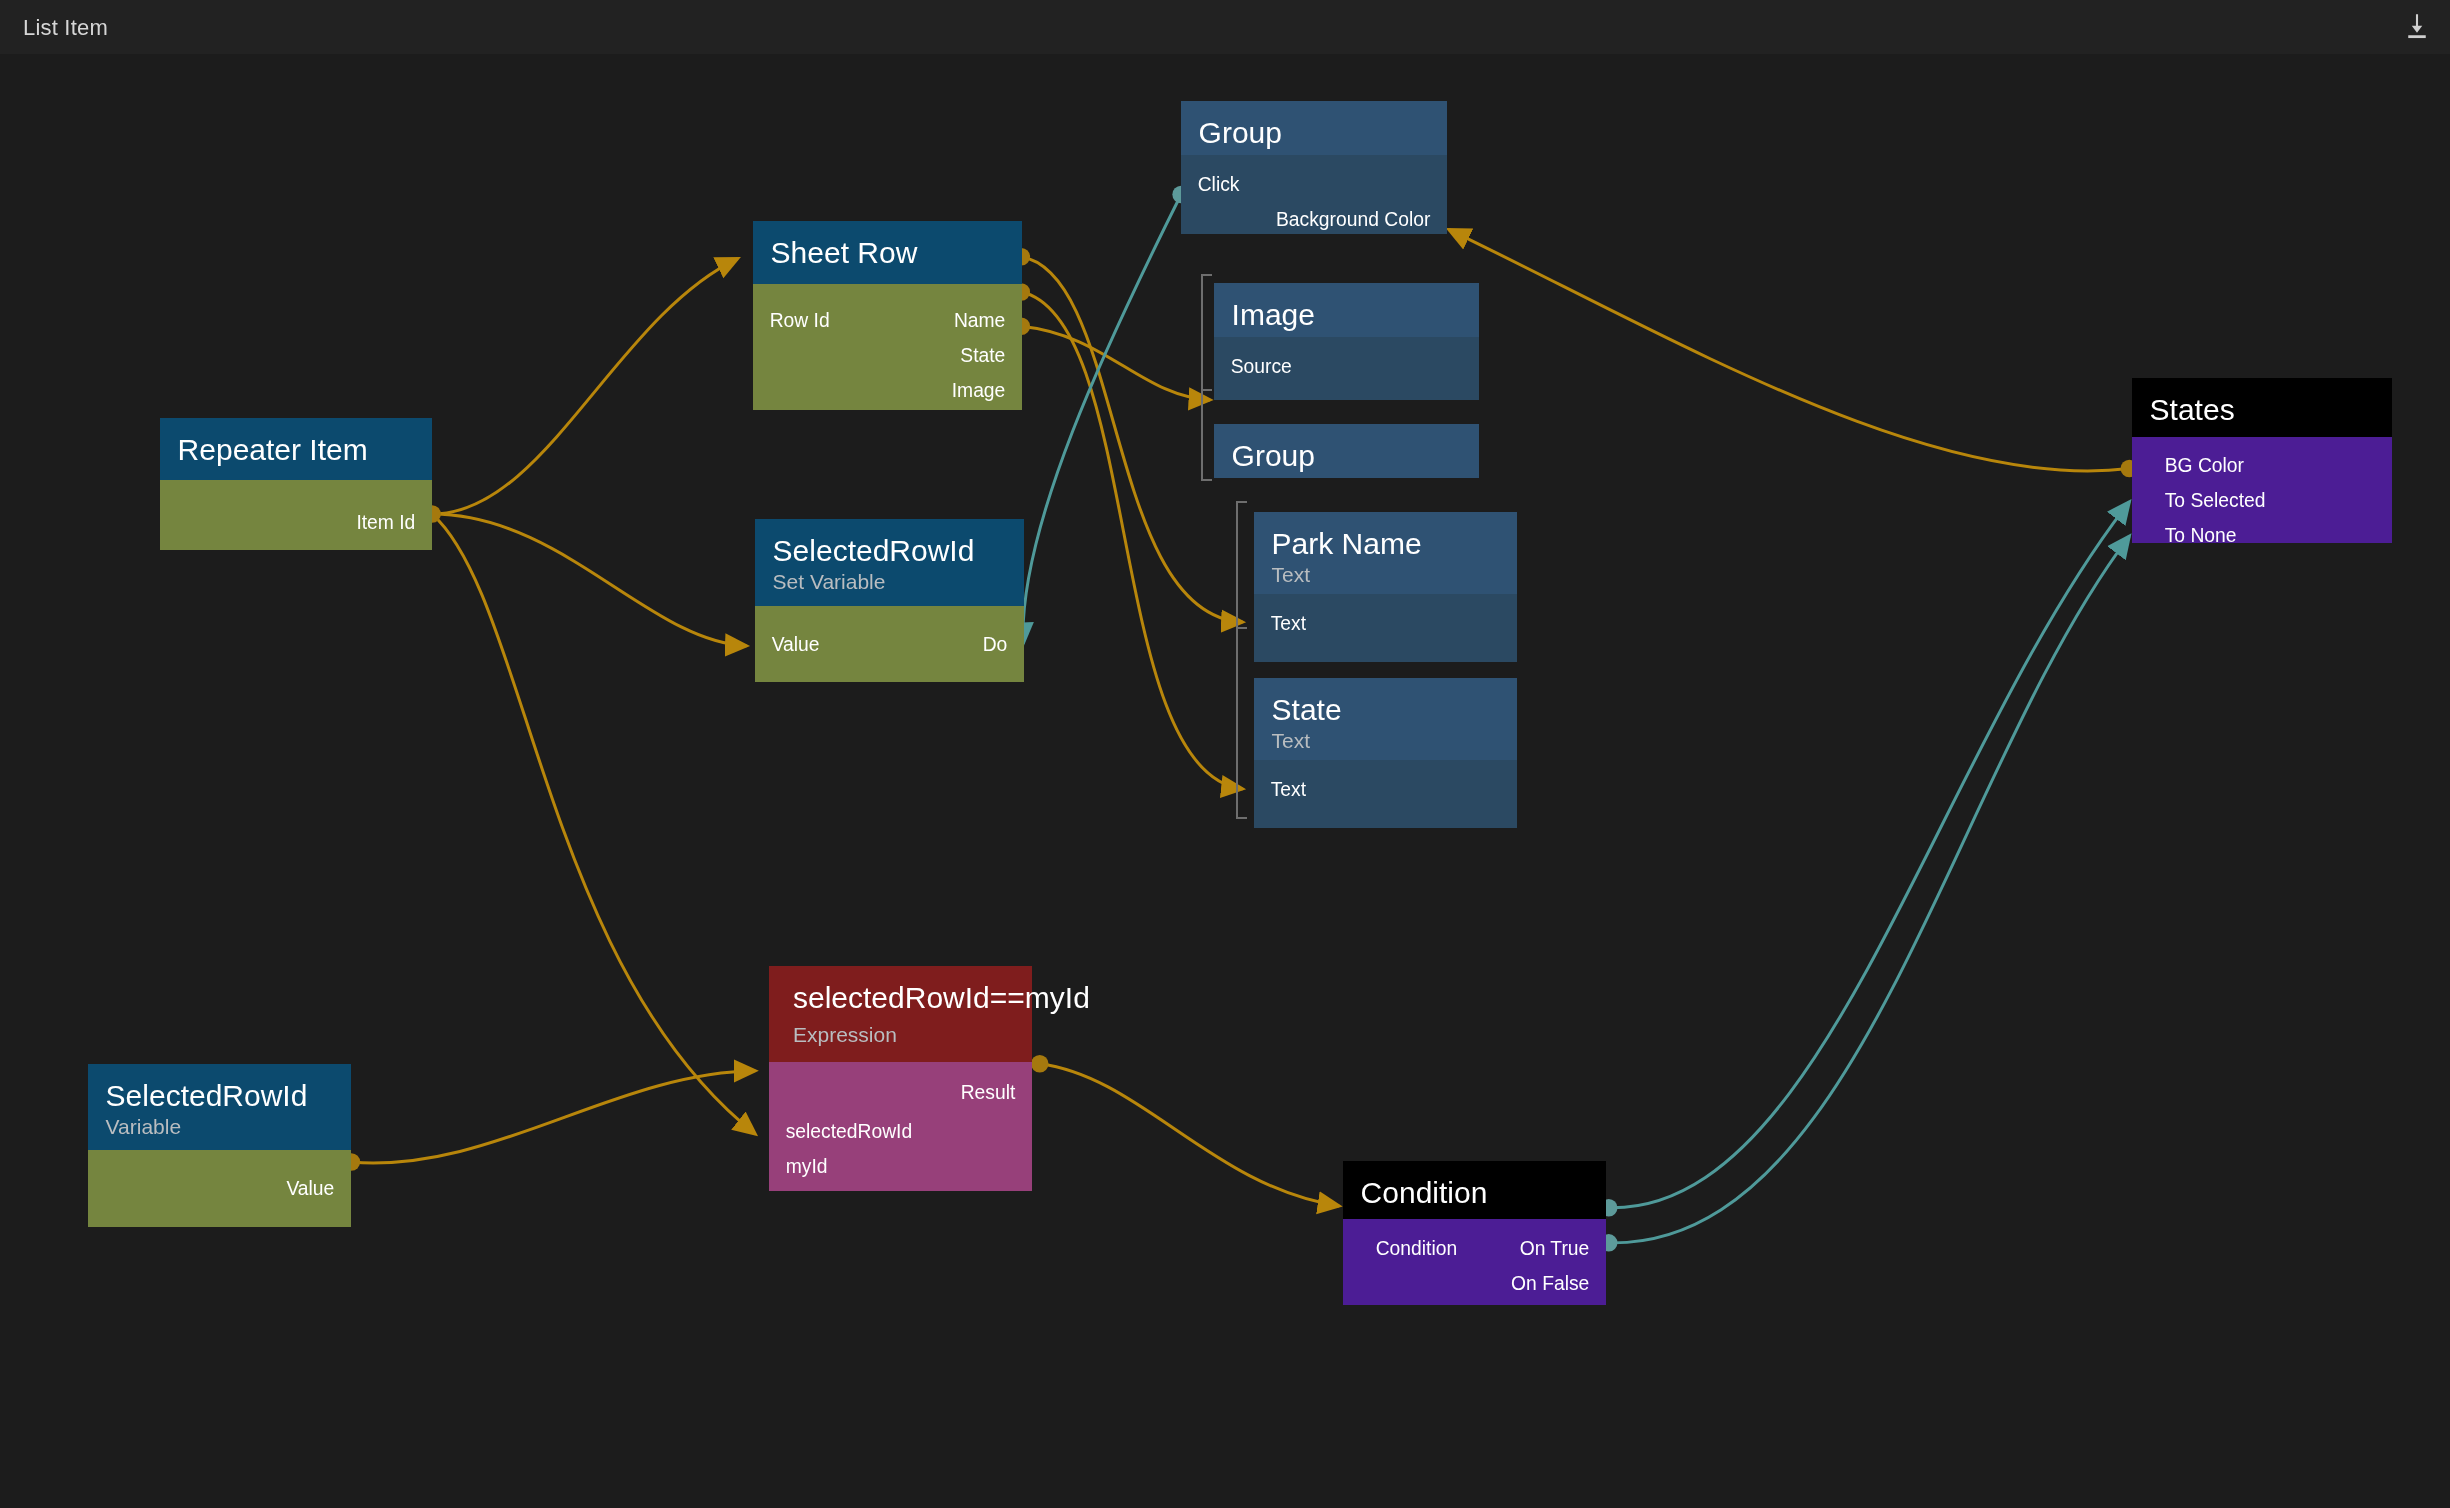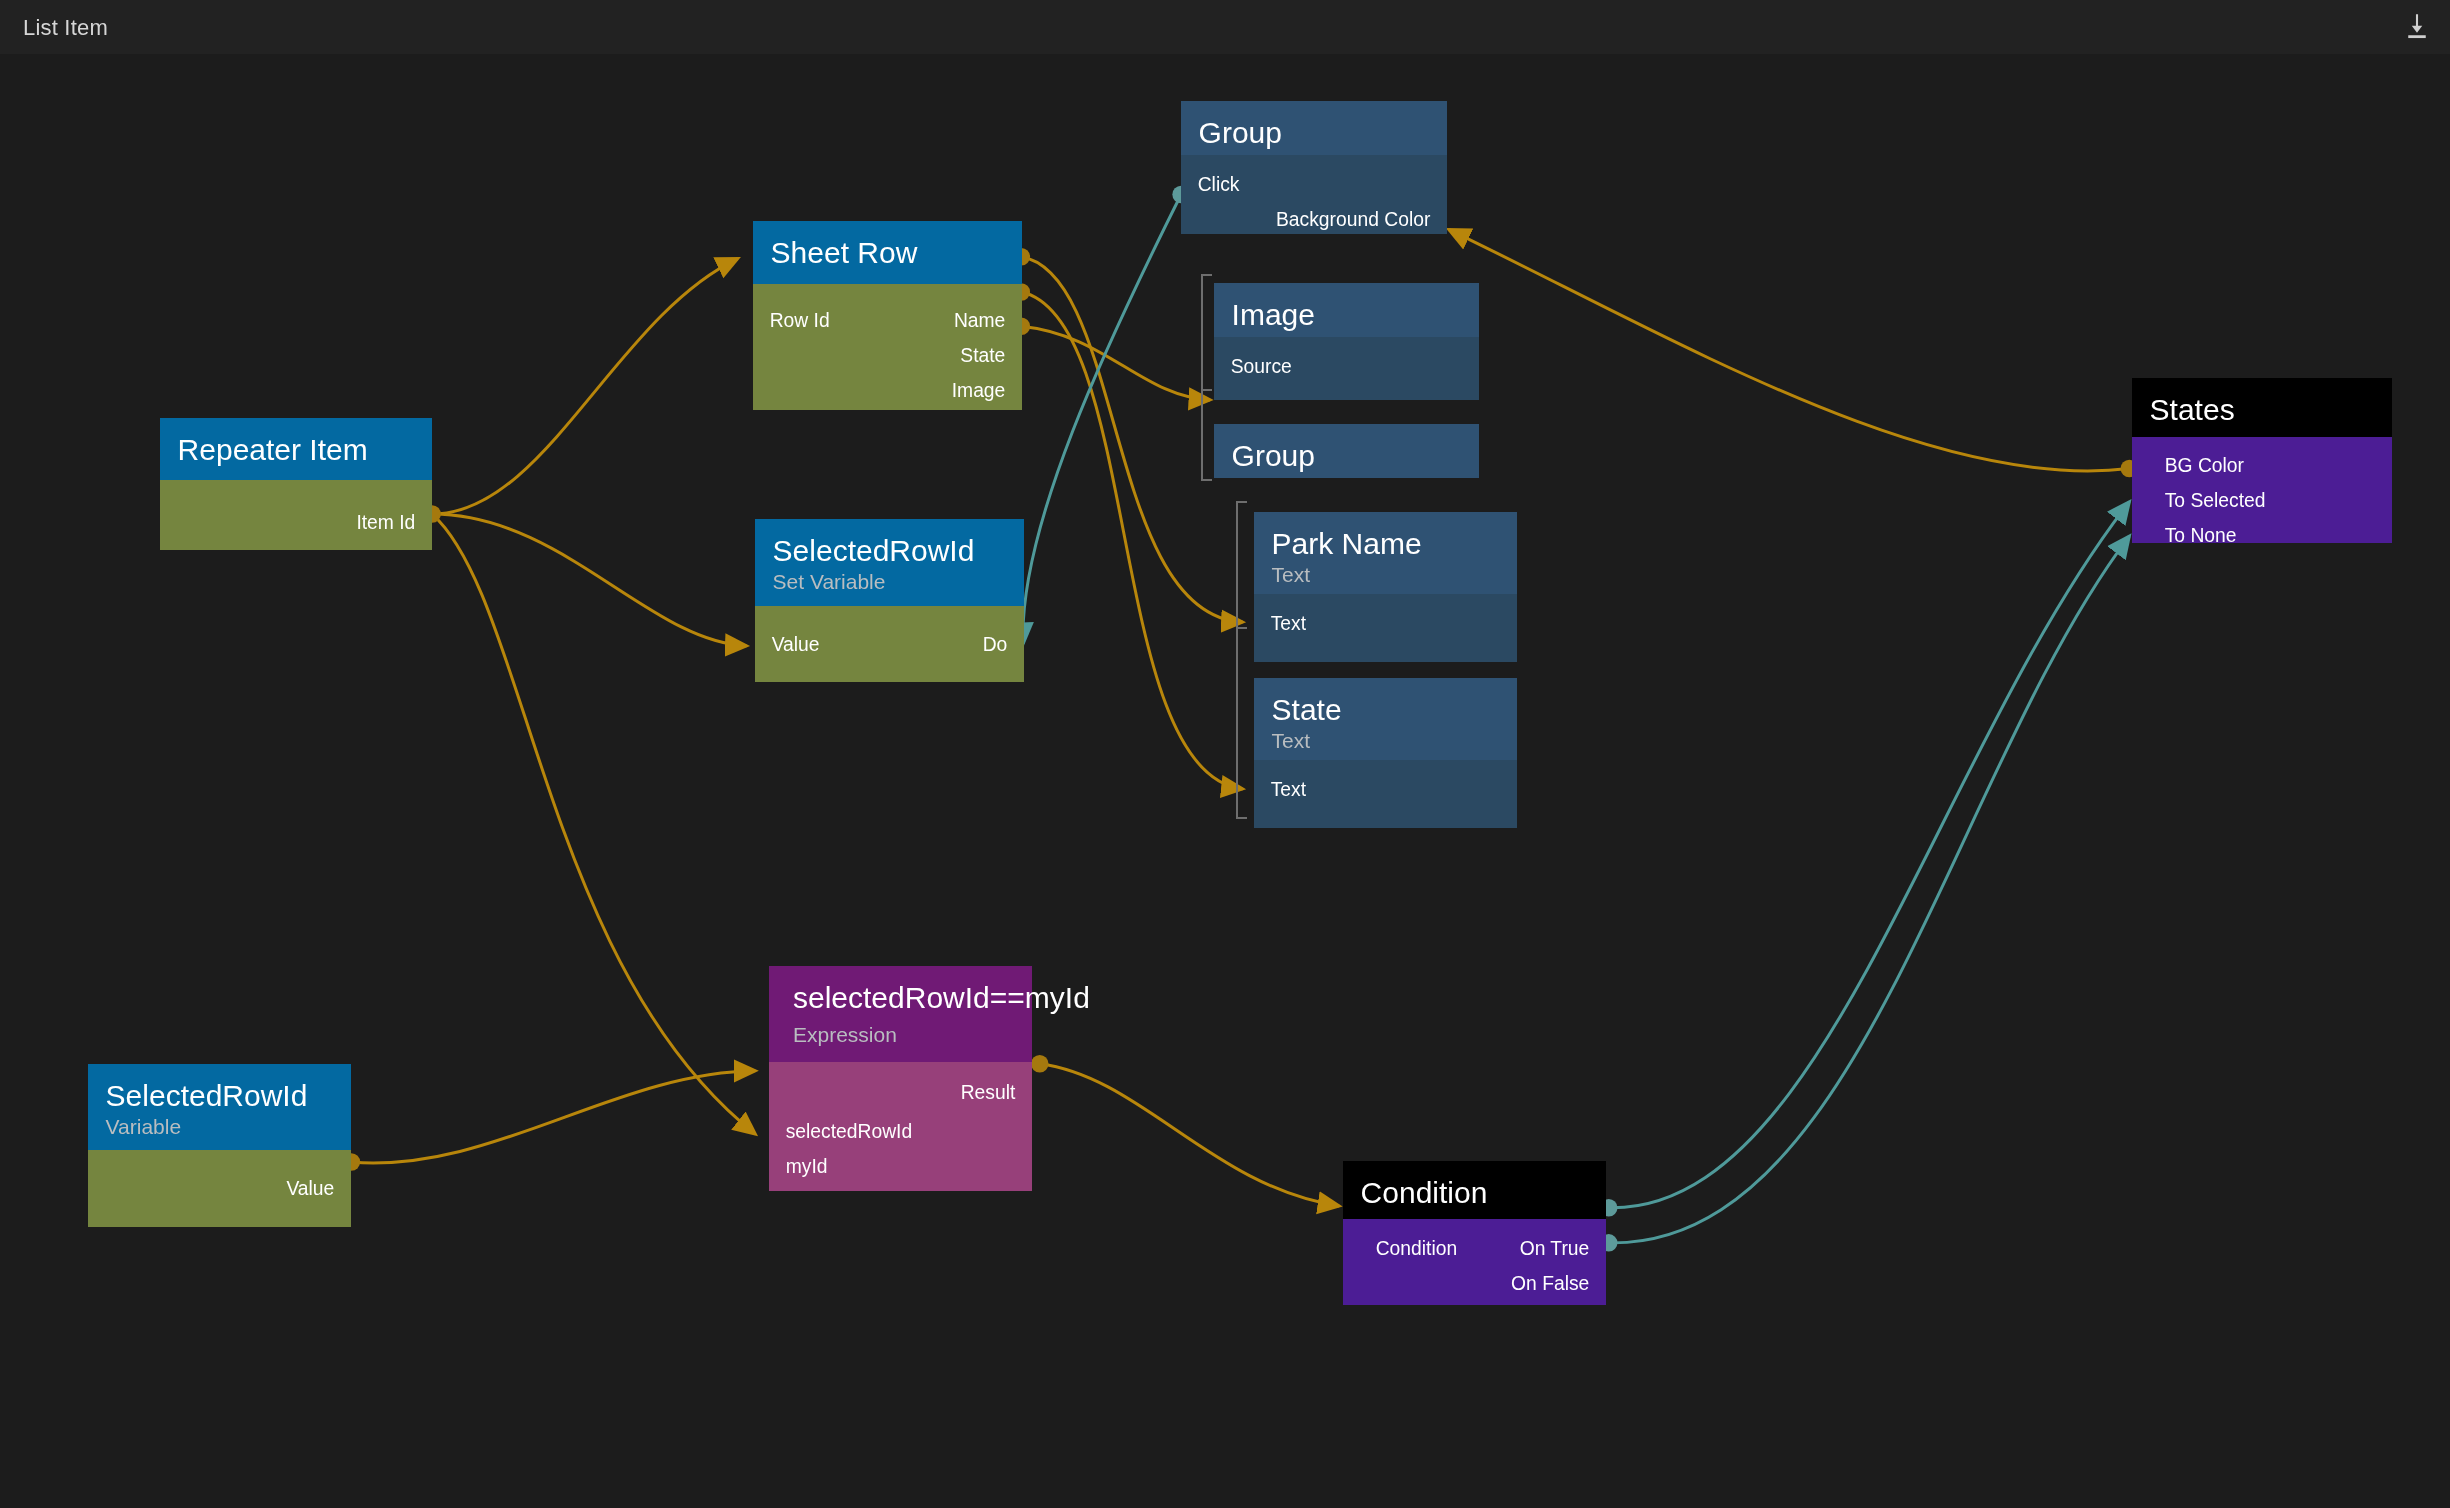--- a/index.html
+++ b/index.html
@@ -34,27 +34,27 @@
   .node-head { padding: 14px 17.6px 12.3px 17.6px; }
   .node-title { font-size: 30px; color: #ffffff; line-height: 1.18; white-space: nowrap; }
   .node-sub   { font-size: 21px; color: #b9bdc0; line-height: 1.18; white-space: nowrap; margin-top: 1.8px; }
   .node-body  { position: relative; }
   .port-row   { position: relative; height: 35px; }
   .port-label { position: absolute; font-size: 19.3px; color: #ffffff; white-space: nowrap; top: 50%; transform: translateY(-50%); }
   .port-label.in  { left: 16.7px; }
   .port-label.out { right: 16.7px; }
 
   
-  .t-green .node-head { background: #0369a1; }
+  .t-green .node-head { background: #0c4a6e; }
   .t-green .node-body { background: #75853f; }
   .t-blue  .node-head { background: #2f5273; }
   .t-blue  .node-body { background: #2b4962; }
   .t-slate .node-head { background: #000000; }
   .t-slate .node-body { background: #4c1d95; padding-left: 16px; }
-  .t-pink  .node-head { background: #701a75; padding-left: 24px; }
+  .t-pink  .node-head { background: #7f1d1d; padding-left: 24px; }
   .t-pink  .node-body { background: #97407a; }
 
   
   .bracket { position: absolute; }
   .bracket .v { position: absolute; left: 0; top: 0; width: 1.8px; height: 100%; background: #6e6e6e; }
   .bracket .cap { position: absolute; left: 0; width: 11.4px; height: 1.8px; background: #6e6e6e; }
   .bracket .tick { position: absolute; left: 0; width: 11.4px; height: 1.8px; background: #6e6e6e; }
 </style>
 </head>
 <body>

